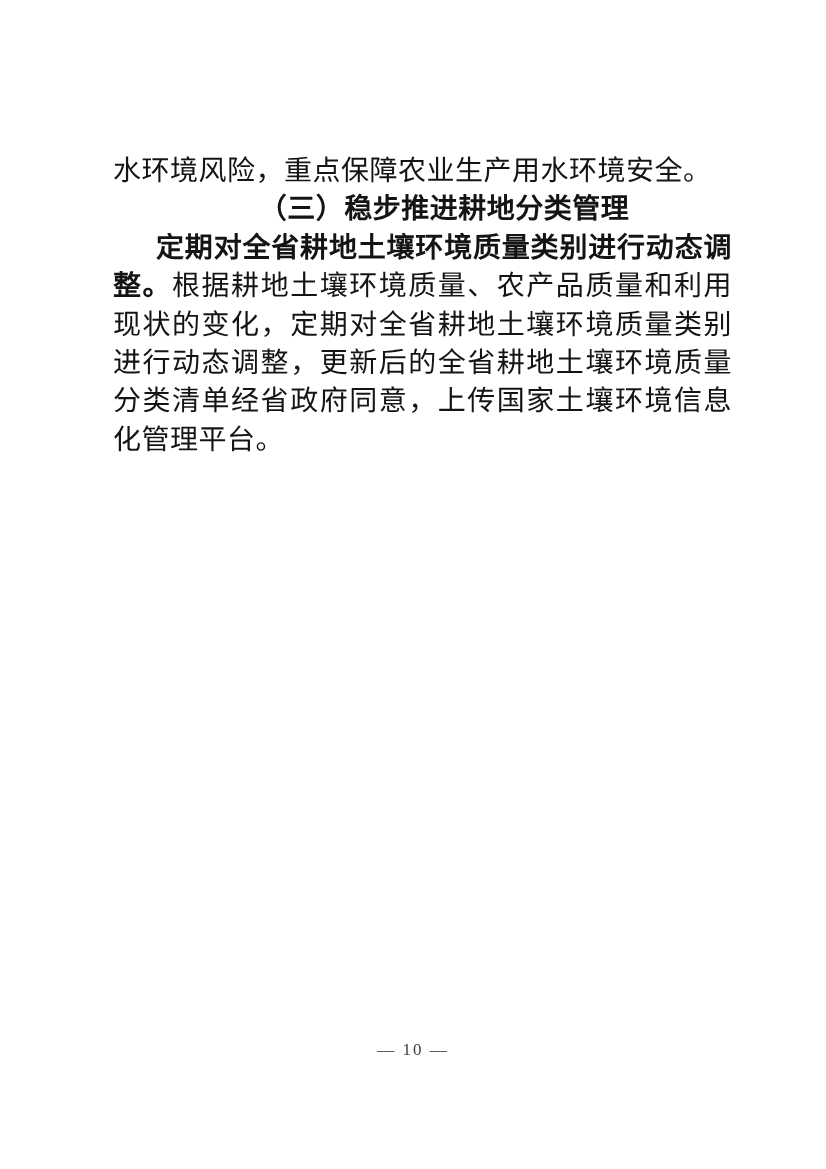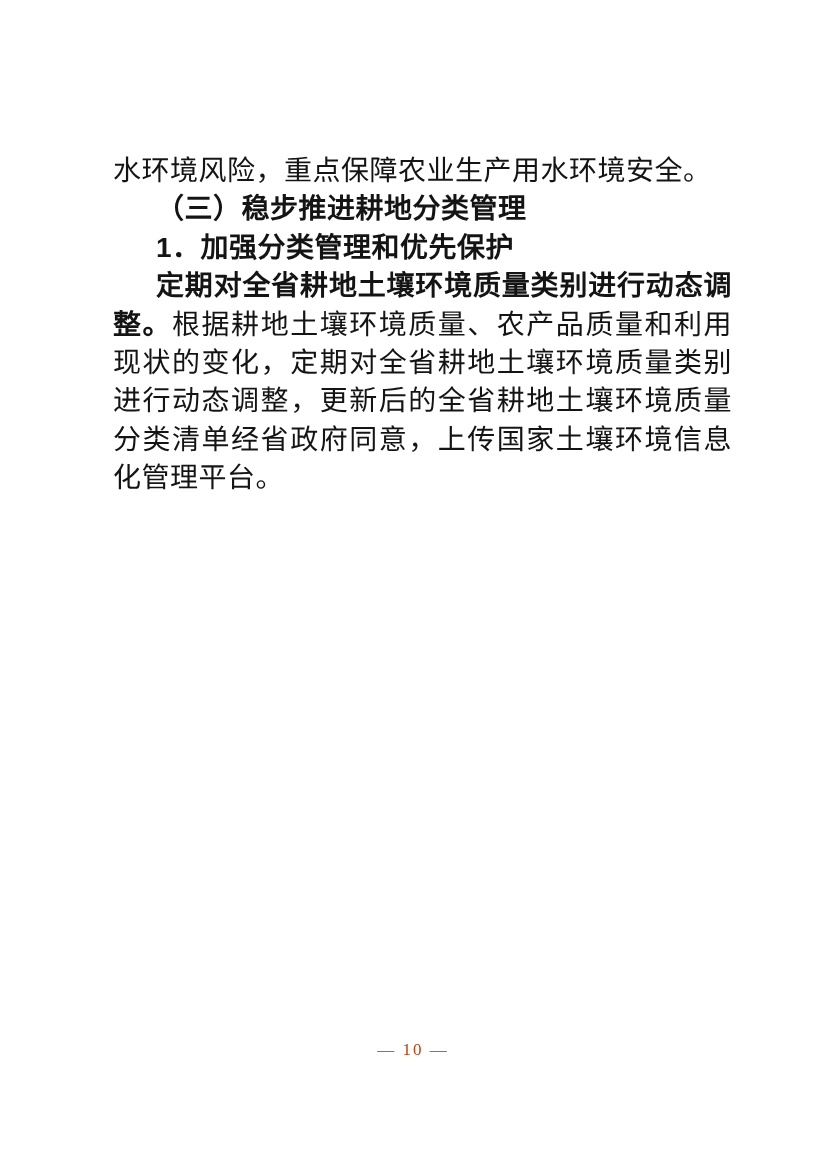--- a/index.html
+++ b/index.html
@@ -38,49 +38,48 @@
   }
   .para.cont {
     text-indent: 0;
   }
   .lead {
     font-weight: 700;
     font-family: "Liberation Sans", sans-serif;
   }
   .h2, .h3 {
     font-weight: 700;
-    text-align: left;
+    text-align: center;
     font-family: "Liberation Sans", sans-serif;
   }
   .footer {
     position: absolute;
     top: 1038px;
     left: 0;
     width: 826px;
     text-align: center;
     font-size: 17px;
     line-height: 24px;
-    color: #c2410c;
+    color: #404040;
     letter-spacing: 2px;
     font-family: "Liberation Serif", serif;
   }
 </style>
 </head>
 <body>
 
 <div class="page">
 
   <div class="text-block">
 
     <p class="para cont">水环境风险，重点保障农业生产用水环境安全。</p>
 
 
     <p class="para h2">（三）稳步推进耕地分类管理</p>
 
-    <p class="para h3">1．加强分类管理和优先保护</p>
 
     <p class="para"><b class="lead">定期对全省耕地土壤环境质量类别进行动态调整。</b><span>根据耕地土壤环境质量、农产品质量和利用现状的变化，定期对全省耕地土壤环境质量类别进行动态调整，更新后的全省耕地土壤环境质量分类清单经省政府同意，上传国家土壤环境信息化管理平台。</span></p>
 
 
 
 
   </div>
 
   <div class="footer">
     <span>— 10 —</span>

